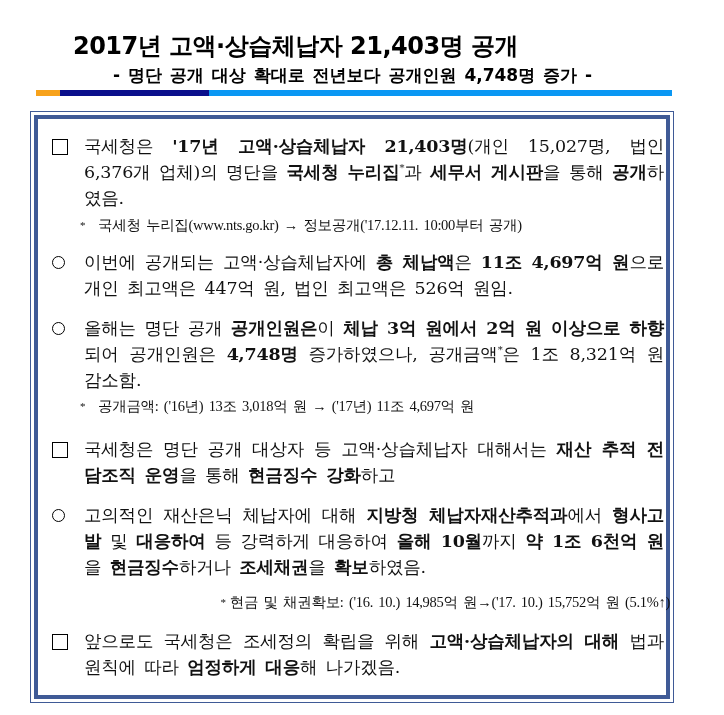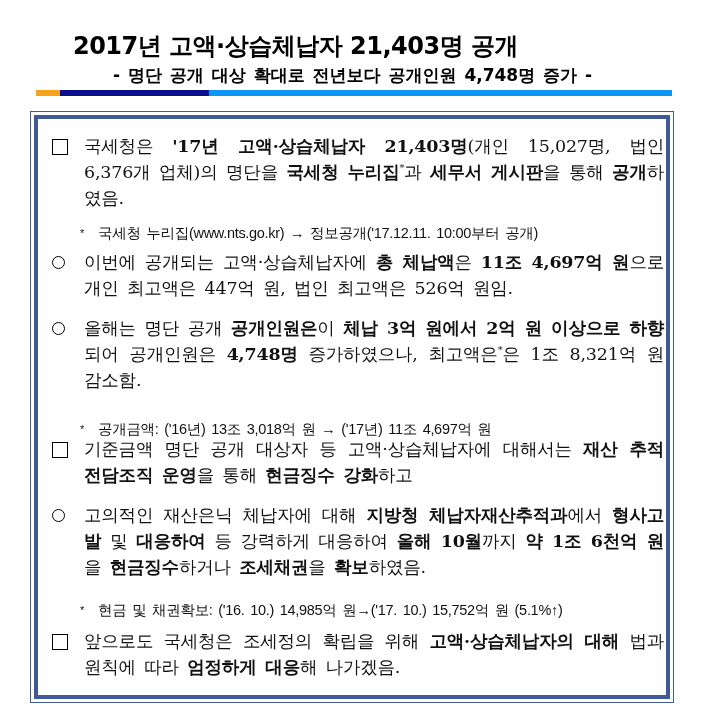--- a/index.html
+++ b/index.html
@@ -102,27 +102,26 @@
       height: 13px;
       border: 1.5px solid #000;
       border-radius: 50%;
       box-sizing: border-box;
       margin-top: 7px;
     }
     .note {
       position: absolute;
       left: 80px;
       width: 590px;
-      font-family: Liberation Sans, sans-serif;
+      font-family: Liberation Serif, serif;
       font-size: 14.5px;
       line-height: 22px;
       letter-spacing: -0.3px;
       word-spacing: 2px;
       white-space: nowrap;
-      margin-top: 8px;
     }
     .note .star {
       display: inline-block;
       width: 14px;
       font-size: 11px;
       vertical-align: top;
       margin-right: 4px;
     }
     b { font-weight: bold; }
     sup { font-size: 10px; line-height: 0; }
@@ -152,37 +151,37 @@
   <span class="star">*</span><span>국세청 누리집(www.nts.go.kr) → 정보공개('17.12.11. 10:00부터 공개)</span>
 </div>
 
 <div class="para" style="top:249px;">
   <span class="marker"><span class="circ"></span></span>
   <span class="text"><span>이번에 공개되는 고액·상습체납자에 </span><b>총 체납액</b><span>은 </span><b>11조 4,697억 원</b><span>으로 개인 최고액은 447억 원, 법인 최고액은 526억 원임.</span></span>
 </div>
 
 <div class="para" style="top:315px;">
   <span class="marker"><span class="circ"></span></span>
-  <span class="text"><span>올해는 명단 공개 </span><b>공개인원은</b><span>이 </span><b>체납 3억 원에서 2억 원 이상으로 하향</b><span>되어 공개인원은 </span><b>4,748명</b><span> 증가하였으나, 최고액은</span><sup>*</sup><span>은 1조 8,321억 원 감소함.</span></span>
+  <span class="text"><span>올해는 명단 공개 </span><b>공개인원은</b><span>이 </span><b>체납 3억 원에서 2억 원 이상으로 하향</b><span>되어 공개인원은 </span><b>4,748명</b><span> 증가하였으나, 공개금액</span><sup>*</sup><span>은 1조 8,321억 원 감소함.</span></span>
 </div>
 
-<div class="note" style="top:410px;">
+<div class="note" style="top:395px;">
   <span class="star">*</span><span>공개금액: ('16년) 13조 3,018억 원 → ('17년) 11조 4,697억 원</span>
 </div>
 
 <div class="para" style="top:436px;">
   <span class="marker"><span class="sq"></span></span>
-  <span class="text"><span>기준금액 명단 공개 대상자 등 고액·상습체납자에 대해서는 </span><b>재산 추적 전담조직 운영</b><span>을 통해 </span><b>현금징수 강화</b><span>하고</span></span>
+  <span class="text"><span>국세청은 명단 공개 대상자 등 고액·상습체납자 대해서는 </span><b>재산 추적 전담조직 운영</b><span>을 통해 </span><b>현금징수 강화</b><span>하고</span></span>
 </div>
 
 <div class="para" style="top:502px;">
   <span class="marker"><span class="circ"></span></span>
   <span class="text"><span>고의적인 재산은닉 체납자에 대해 </span><b>지방청 체납자재산추적과</b><span>에서 </span><b>형사고발</b><span> 및 </span><b>대응하여</b><span> 등 강력하게 대응하여 </span><b>올해 10월</b><span>까지 </span><b>약 1조 6천억 원</b><span>을 </span><b>현금징수</b><span>하거나 </span><b>조세채권</b><span>을 </span><b>확보</b><span>하였음.</span></span>
 </div>
 
-<div class="note" style="top:591px;">
+<div class="note" style="top:591px;text-align:right;">
   <span class="star">*</span><span>현금 및 채권확보: ('16. 10.) 14,985억 원→('17. 10.) 15,752억 원 (5.1%↑)</span>
 </div>
 
 <div class="para" style="top:628px;">
   <span class="marker"><span class="sq"></span></span>
   <span class="text"><span>앞으로도 국세청은 조세정의 확립을 위해 </span><b>고액·상습체납자의 대해</b><span> 법과 원칙에 따라 </span><b>엄정하게 대응</b><span>해 나가겠음.</span></span>
 </div>
 
 </body></html>

